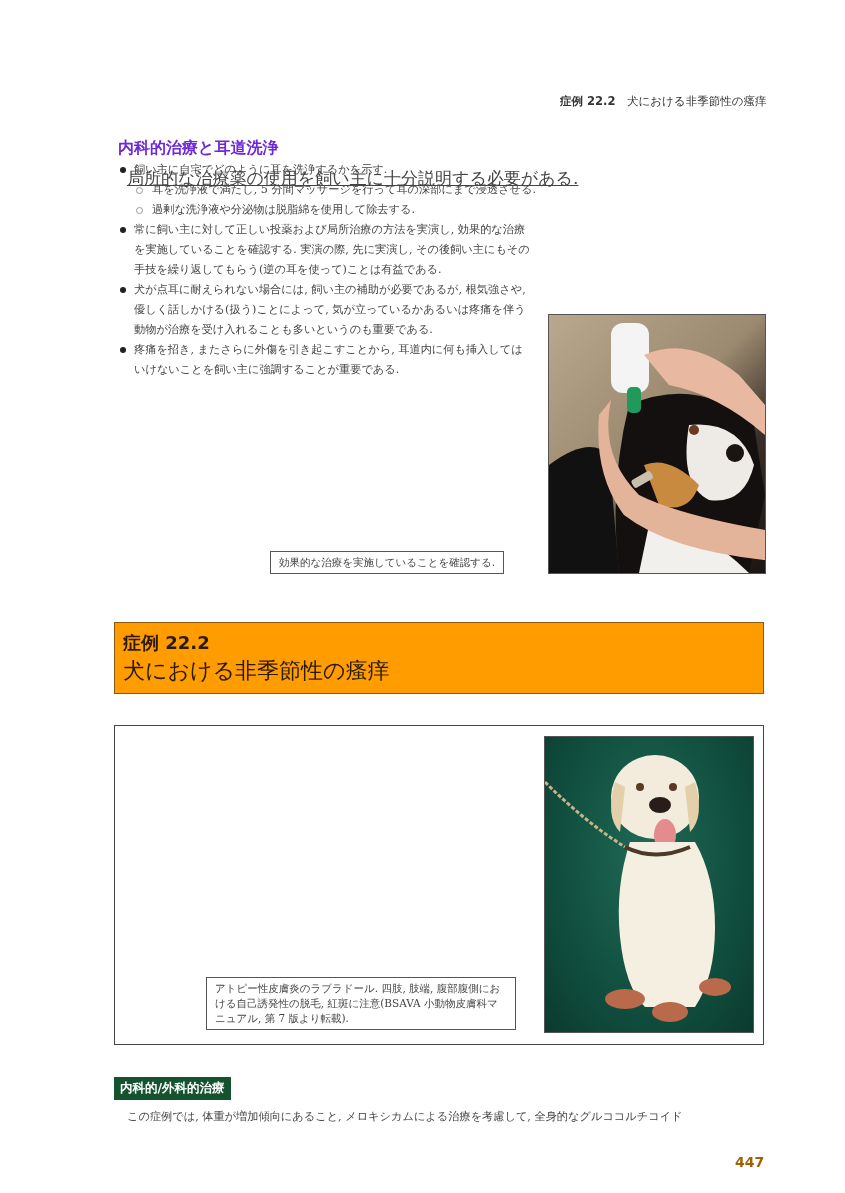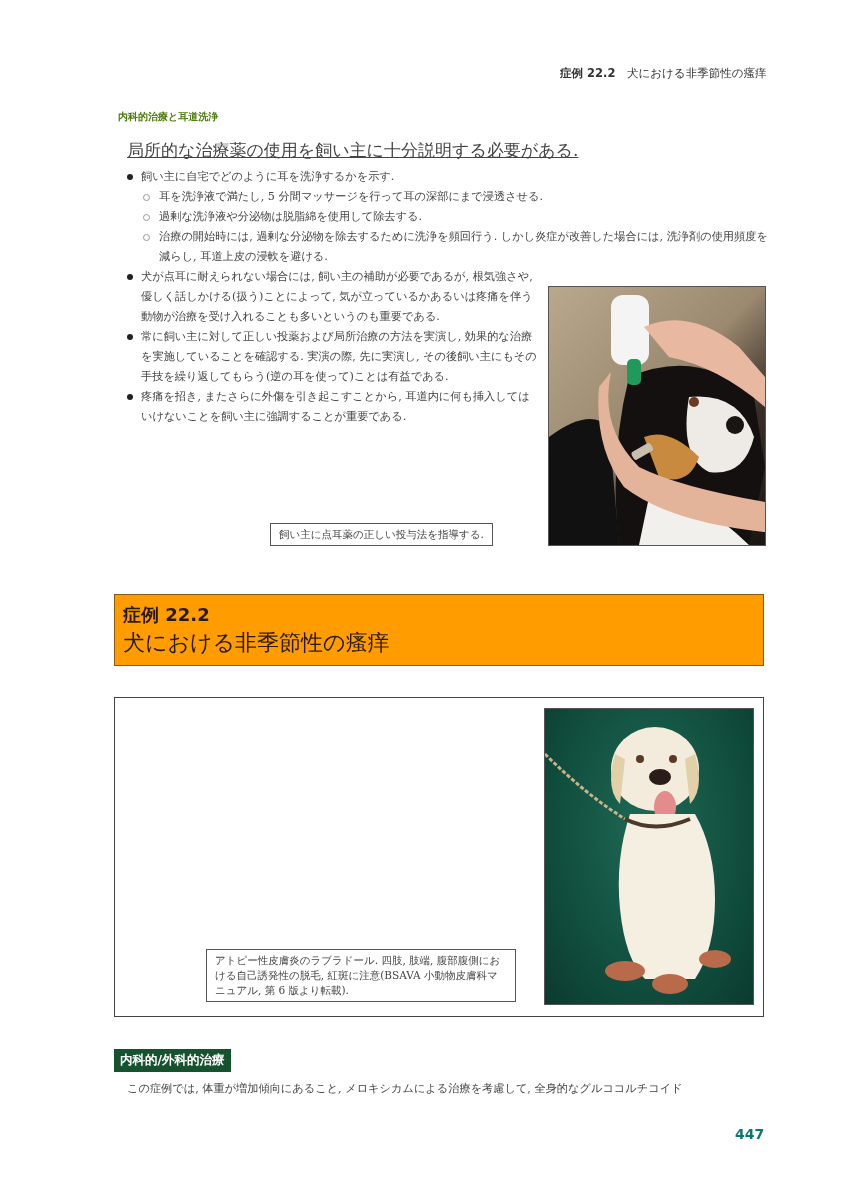--- a/index.html
+++ b/index.html
@@ -1,36 +1,36 @@
 <!DOCTYPE html>
 <html><head>
 <meta charset="utf-8">
 <style>
   html, body { margin: 0; padding: 0; background: #ffffff; }
   body {
     width: 845px; height: 1193px; position: relative; overflow: hidden;
     font-family: "DejaVu Serif", "Liberation Serif", serif;
     color: #3a3a3a;
   }
-  .abs { position: absolute; }
+  .abs { position: absolute; margin-top: 28px; }
   .running-head {
     left: 560px; top: 66px; font-size: 11.5px; color: #333;
     font-family: "DejaVu Sans", "Liberation Sans", sans-serif;
     white-space: nowrap;
   }
   .running-head .rh-case { font-weight: bold; margin-right: 8px; }
   .running-head .rh-title { font-family: "DejaVu Serif", serif; }
 
   .sec-heading {
-    left: 118px; top: 110px; font-size: 10px; font-weight: bold; color: #4d7c0f;
+    left: 118px; top: 110px; font-size: 16px; font-weight: bold; color: #6d28d9;
     font-family: "DejaVu Sans", "Liberation Sans", sans-serif;
   }
   .body-text { font-size: 17px; line-height: 20px; color: #444; text-decoration: underline; }
   .intro { left: 127px; top: 140px; }
-  .bullet-list { left: 118px; top: 160px; width: 650px; margin: 7px; padding: 0; list-style: none; }
+  .bullet-list { left: 118px; top: 160px; width: 650px; margin: 0; padding: 0; list-style: none; }
   .bullet-list > li { position: relative; padding-left: 16px; font-size: 11.2px; line-height: 20px; color: #444; }
   .bullet-list > li::before {
     content: ""; position: absolute; left: 2px; top: 7px; width: 6px; height: 6px;
     background: #222; border-radius: 50%;
   }
   .sub-list { margin: 0; padding: 0; list-style: none; }
   .sub-list li { position: relative; padding-left: 18px; font-size: 11.2px; line-height: 20px; color: #444; }
   .sub-list li::before {
     content: ""; position: absolute; left: 2px; top: 7px; width: 5px; height: 5px;
     border: 1px solid #999; border-radius: 50%;
@@ -68,21 +68,21 @@
   }
   .case-text p { margin: 0; text-indent: 1em; }
 
   .tx-tag {
     left: 114px; top: 1049px; background: #14532d; color: #fff;
     font-family: "DejaVu Sans", "Liberation Sans", sans-serif;
     font-weight: bold; font-size: 12.5px; padding: 3px 6px;
   }
   .tx-text { left: 127px; top: 1081px; font-size: 11.2px; color: #444; white-space: nowrap; }
   .page-num {
-    left: 735px; top: 1126px; font-size: 14px; font-weight: bold; color: #0f766e;
+    left: 735px; top: 1126px; font-size: 14px; font-weight: bold; color: #a16207;
     font-family: "DejaVu Sans", "Liberation Sans", sans-serif;
   }
   svg { display: block; }
 </style>
 </head>
 <body>
 
 <div class="abs running-head">
   <span class="rh-case">症例 22.2</span>
   <span class="rh-title">犬における非季節性の瘙痒</span>
@@ -90,29 +90,28 @@
 
 <div class="abs sec-heading">内科的治療と耳道洗浄</div>
 <div class="abs body-text intro">局所的な治療薬の使用を飼い主に十分説明する必要がある.</div>
 
 <ul class="abs bullet-list">
   <li>
     <span>飼い主に自宅でどのように耳を洗浄するかを示す.</span>
     <ul class="sub-list">
       <li>耳を洗浄液で満たし, 5 分間マッサージを行って耳の深部にまで浸透させる.</li>
       <li>過剰な洗浄液や分泌物は脱脂綿を使用して除去する.</li>
-      <li>治療の開始時には, 過剰な分泌物を除去するために洗浄を頻回行う. しかし炎症が改善した場合には, 洗浄剤の使用頻度を減らし, 耳道上皮の浸軟を避ける.</li>
     </ul>
   </li>
+  <li class="narrow">常に飼い主に対して正しい投薬および局所治療の方法を実演し, 効果的な治療を実施していることを確認する. 実演の際, 先に実演し, その後飼い主にもその手技を繰り返してもらう(逆の耳を使って)ことは有益である.</li>
   <li class="narrow">犬が点耳に耐えられない場合には, 飼い主の補助が必要であるが, 根気強さや, 優しく話しかける(扱う)ことによって, 気が立っているかあるいは疼痛を伴う動物が治療を受け入れることも多いというのも重要である.</li>
-  <li class="narrow">常に飼い主に対して正しい投薬および局所治療の方法を実演し, 効果的な治療を実施していることを確認する. 実演の際, 先に実演し, その後飼い主にもその手技を繰り返してもらう(逆の耳を使って)ことは有益である.</li>
   <li class="narrow">疼痛を招き, またさらに外傷を引き起こすことから, 耳道内に何も挿入してはいけないことを飼い主に強調することが重要である.</li>
 </ul>
 
-<div class="abs caption-box" style="left:270px; top:523px;">飼い主に点耳薬の正しい投与法を指導する.</div>
+<div class="abs caption-box" style="left:270px; top:523px;">効果的な治療を実施していることを確認する.</div>
 
 <div class="abs photo photo1">
   <svg width="216" height="258" viewBox="0 0 216 258">
     <path d="M0 150 Q40 120 60 140 L70 258 L0 258 Z" fill="#111"></path>
     <path d="M80 90 Q150 60 205 110 L216 180 L200 258 L70 258 Q60 170 80 90 Z" fill="#151010"></path>
     <path d="M140 110 Q190 105 205 150 Q195 190 160 185 Q130 170 140 110 Z" fill="#eeeae6"></path>
     <path d="M95 150 Q120 140 150 170 Q140 200 110 190 Z" fill="#c88a3e"></path>
     <circle cx="186" cy="138" r="9" fill="#1a1412"></circle>
     <circle cx="145" cy="115" r="5" fill="#6b3b20"></circle>
     <path d="M100 210 Q140 200 200 258 L90 258 Z" fill="#f2f0ed"></path>
@@ -126,21 +125,21 @@
 
 <div class="abs case-banner">
   <div class="cb-num">症例 22.2</div>
   <div class="cb-title">犬における非季節性の瘙痒</div>
 </div>
 
 <div class="abs case-box"></div>
 <div class="abs case-text">
 </div>
 
-<div class="abs caption-box" style="left:206px; top:949px; width:292px;">アトピー性皮膚炎のラブラドール. 四肢, 肢端, 腹部腹側における自己誘発性の脱毛, 紅斑に注意(BSAVA 小動物皮膚科マニュアル, 第 6 版より転載).</div>
+<div class="abs caption-box" style="left:206px; top:949px; width:292px;">アトピー性皮膚炎のラブラドール. 四肢, 肢端, 腹部腹側における自己誘発性の脱毛, 紅斑に注意(BSAVA 小動物皮膚科マニュアル, 第 7 版より転載).</div>
 
 <div class="abs photo photo2">
   <svg width="208" height="295" viewBox="0 0 208 295">
     <path d="M0 45 Q40 85 80 110" stroke="#c9b48a" stroke-width="3" fill="none" stroke-dasharray="4 2"></path>
     <ellipse cx="110" cy="60" rx="44" ry="42" fill="#f3ecdd"></ellipse>
     <path d="M70 45 Q60 80 75 95 L80 50 Z" fill="#e3cfa8"></path>
     <path d="M150 45 Q160 80 145 95 L140 50 Z" fill="#e3cfa8"></path>
     <circle cx="95" cy="50" r="4" fill="#5a3a25"></circle>
     <circle cx="128" cy="50" r="4" fill="#5a3a25"></circle>
     <ellipse cx="115" cy="68" rx="11" ry="8" fill="#2a1c18"></ellipse>

